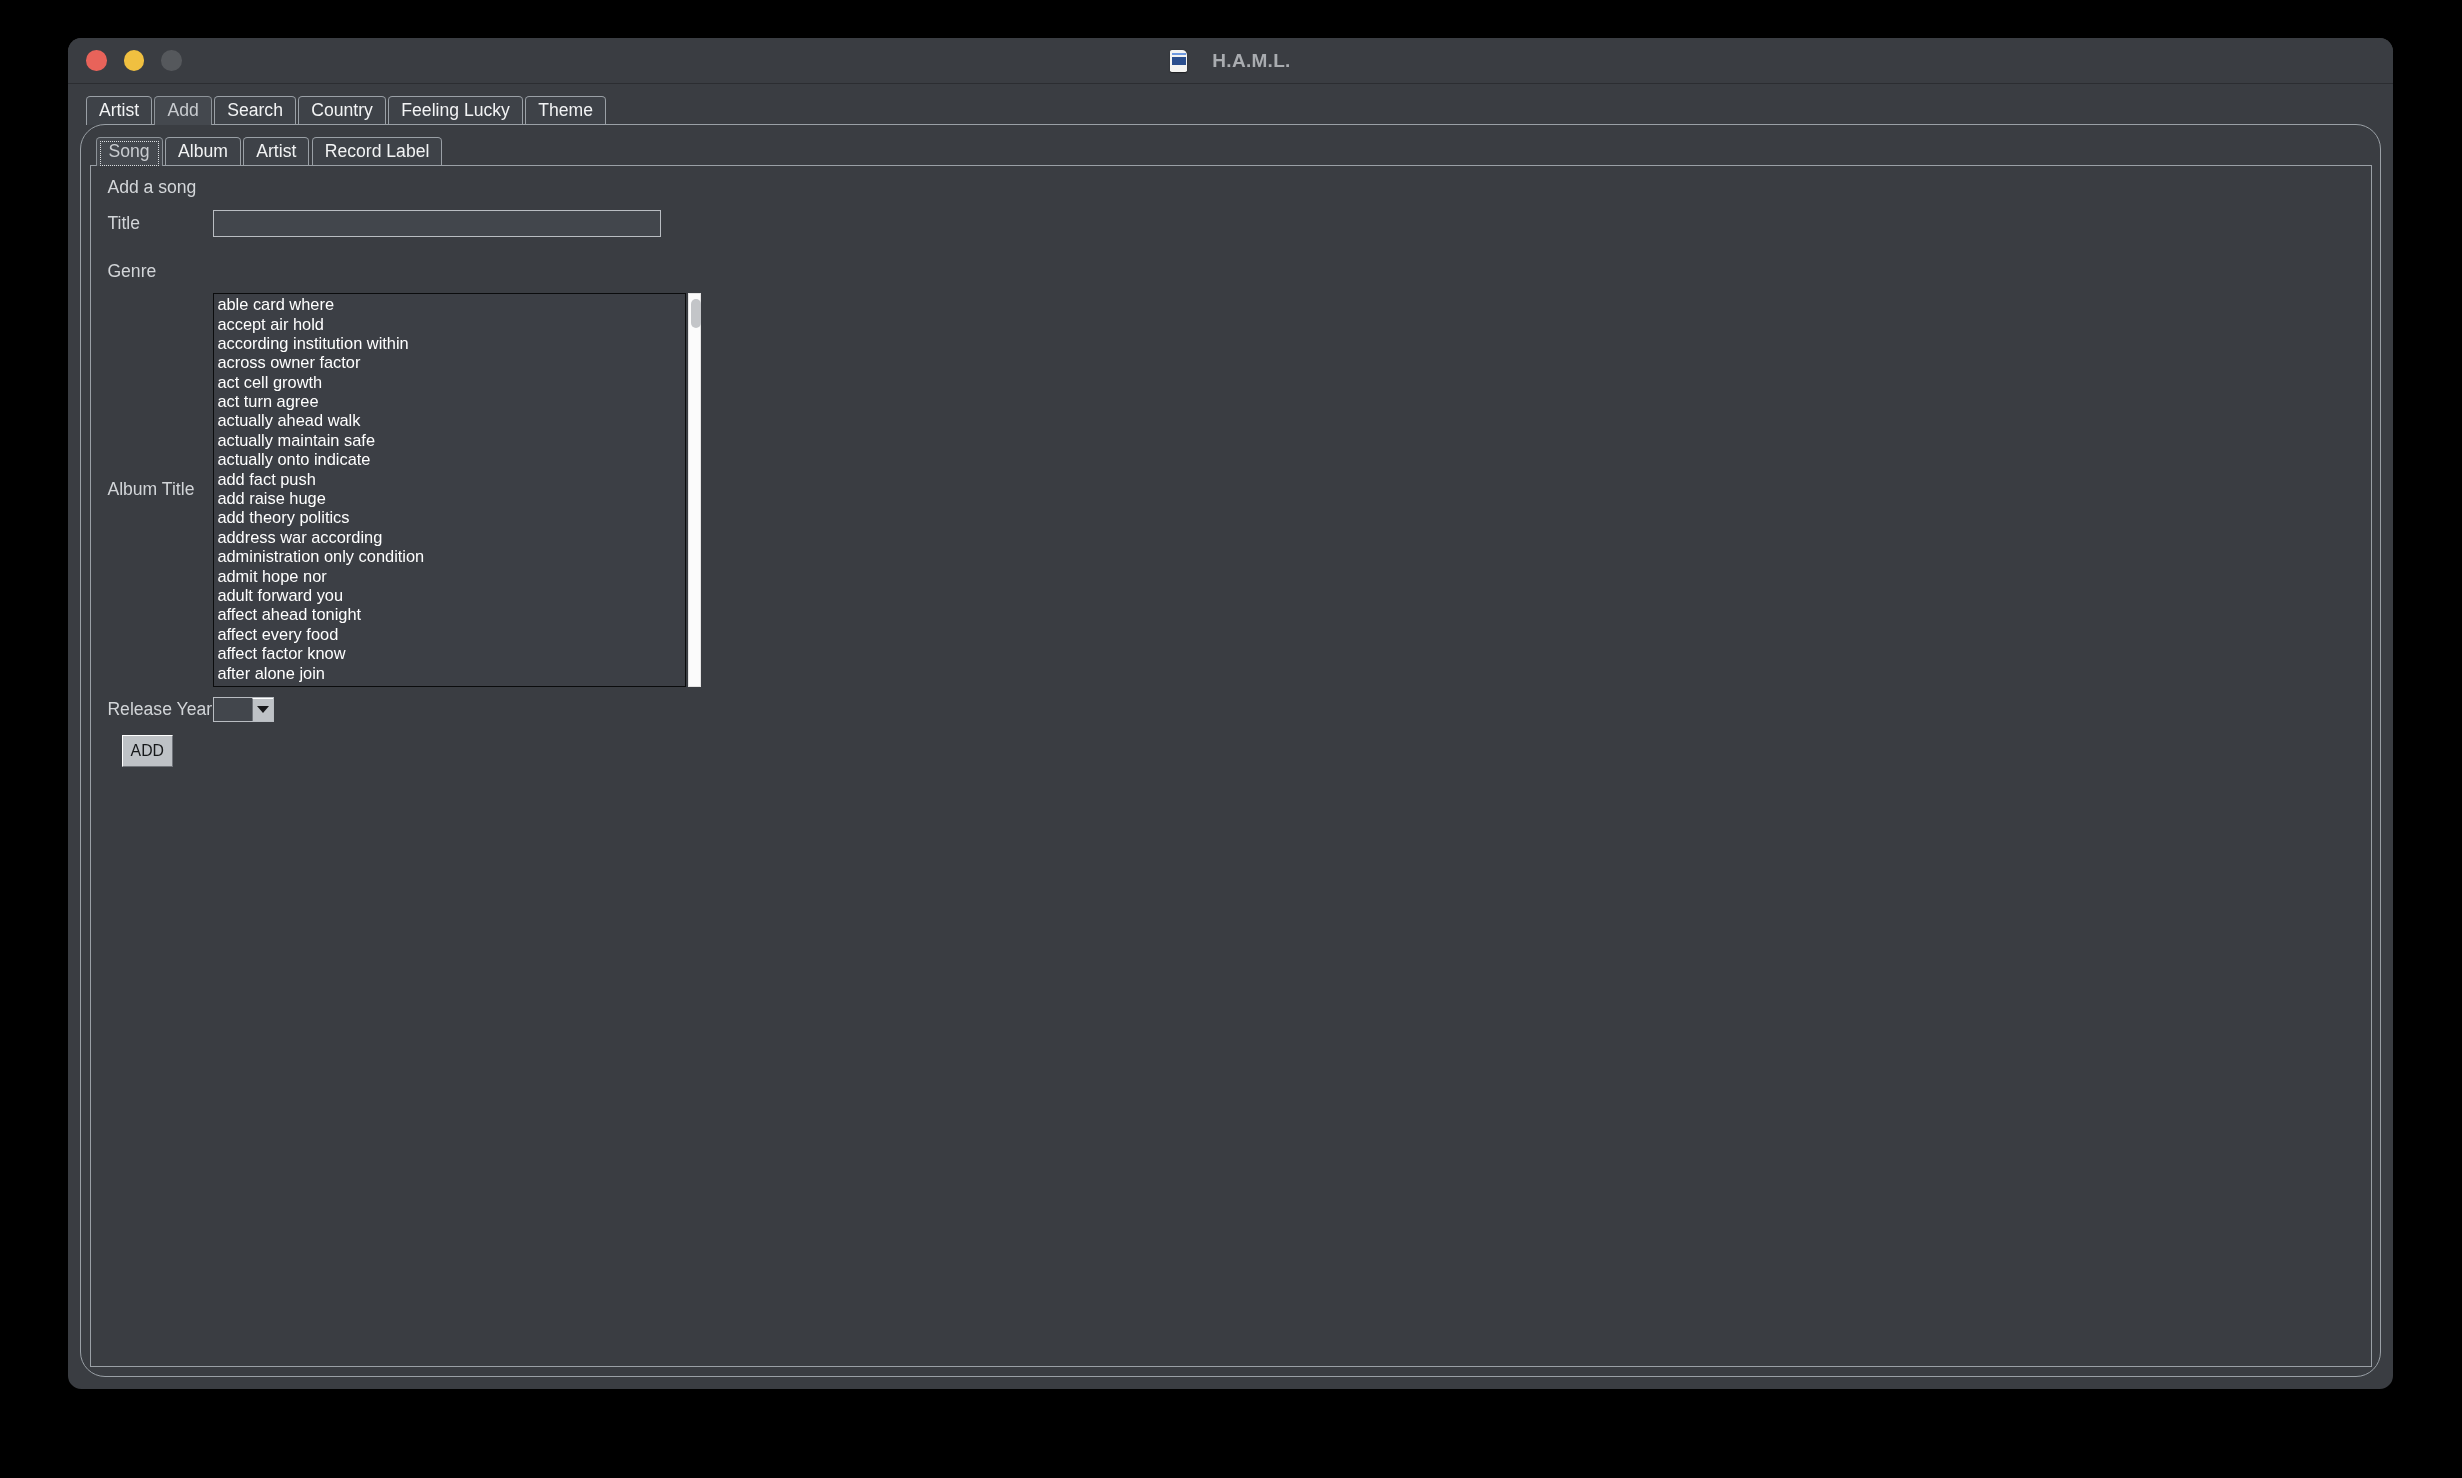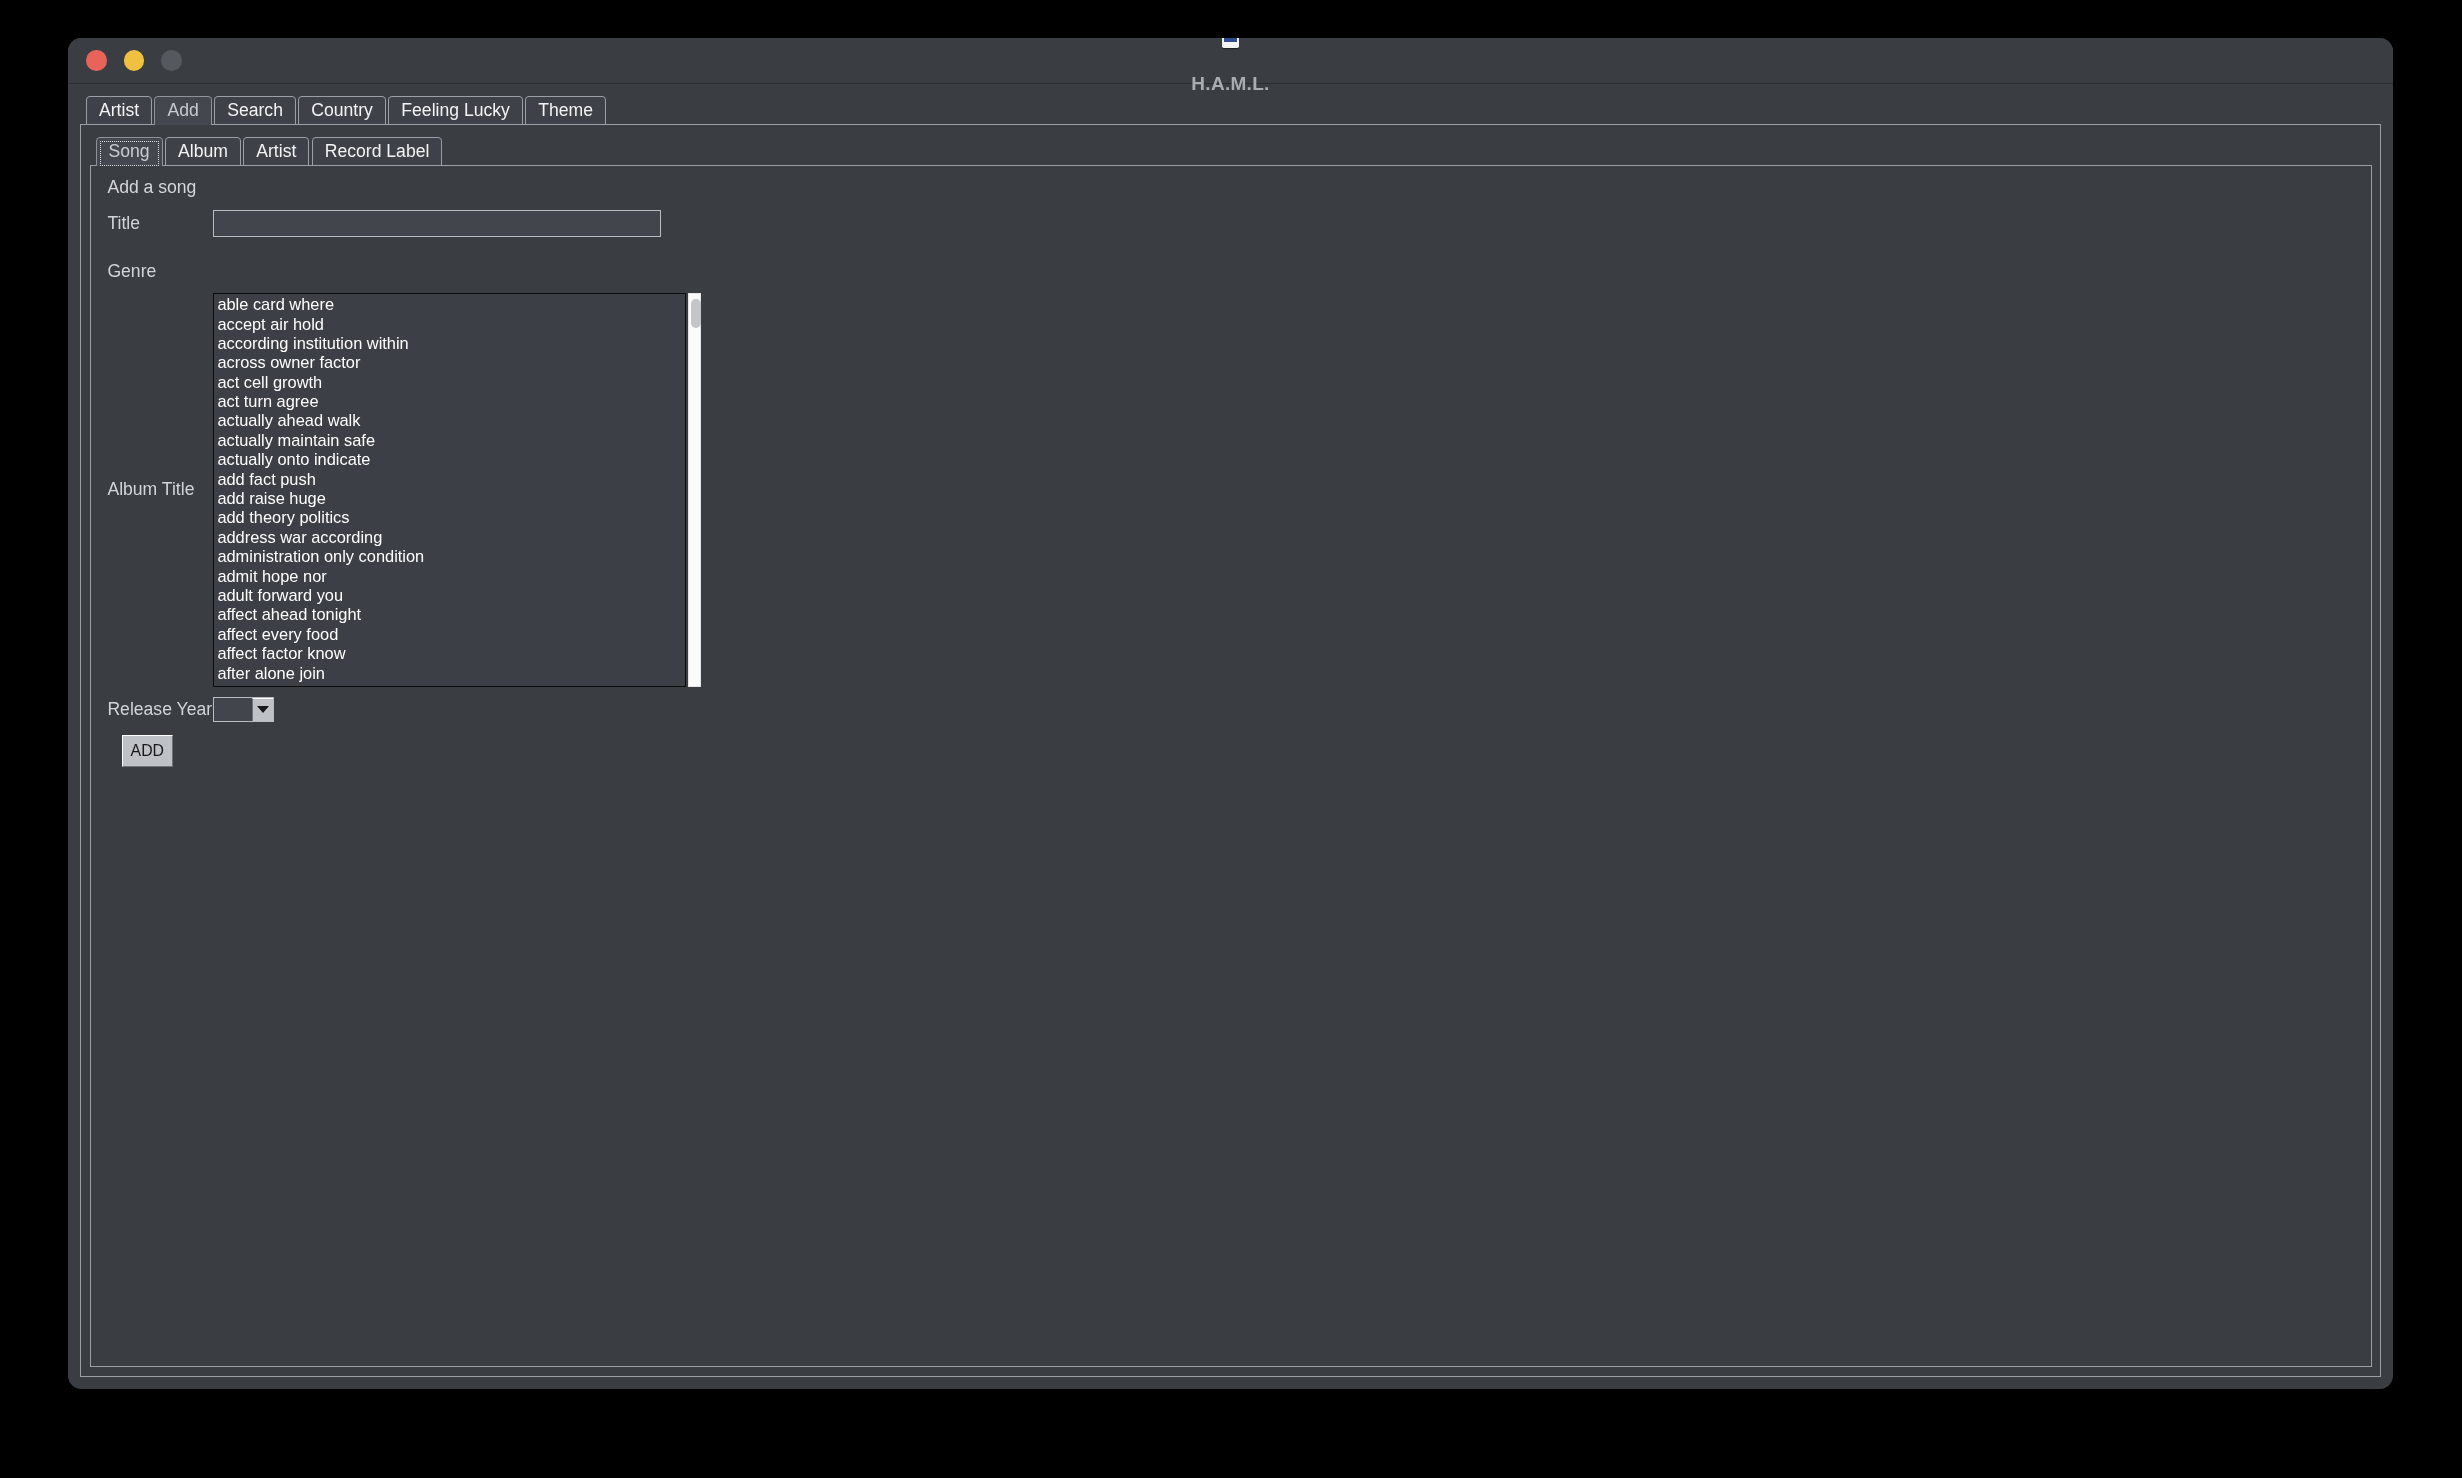--- a/index.html
+++ b/index.html
@@ -59,21 +59,20 @@
   .light.zoom    { background: #55585c; }
 
   #title-wrap {
     position: absolute;
     left: 0; right: 0;
     display: flex;
     justify-content: center;
     align-items: center;
     gap: 25px;
     pointer-events: none;
-    flex-direction: column;
   }
   #doc-icon {
     width: 17px;
     height: 22px;
     position: relative;
     background: #f4f4f2;
     border-radius: 1.8px 4.8px 1.8px 1.8px;
     box-shadow: 0 0.6px 1.2px rgba(0,0,0,.5);
     overflow: hidden;
   }
@@ -151,20 +150,21 @@
   .notebook-panel {
     position: relative;
     border: 1.2px solid #9aa0a6;
     background: #3a3d42;
     margin-top: -1.2px;
   }
 
   #outer-panel {
     height: calc(100% - 33px);
     padding: 10px;
+    border-radius: 25px;
   }
 
   
   #inner-notebook {
     position: absolute;
     left: 8.5px;
     top: 7.3px;
     right: 8.5px;
     bottom: 8.5px;
   }

